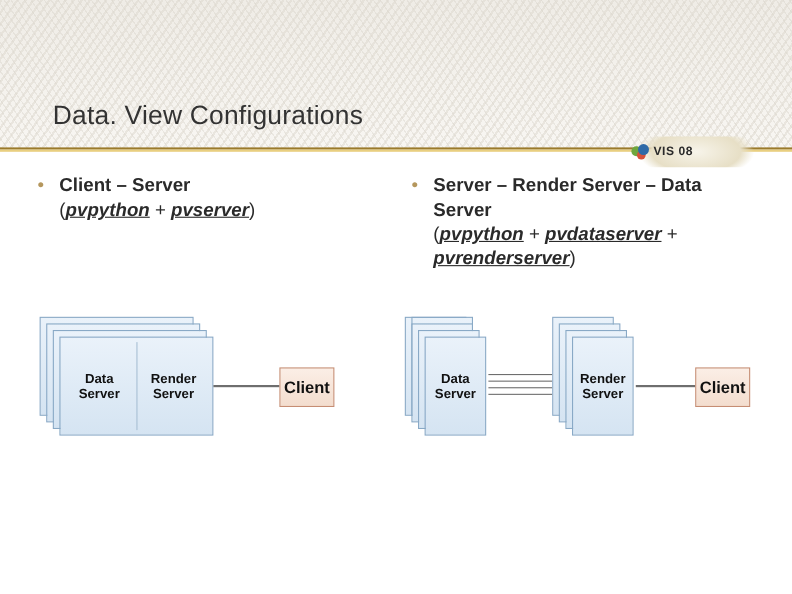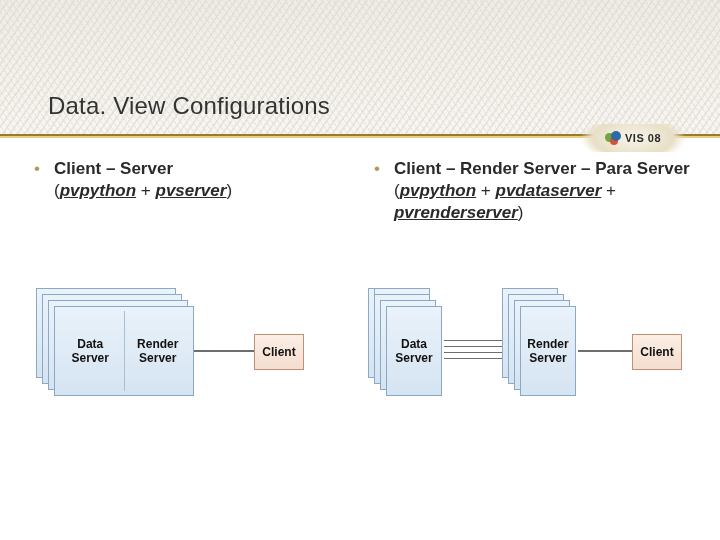--- a/index.html
+++ b/index.html
@@ -61,21 +61,20 @@
   .logo {
     position: absolute;
     top: 124px;
     right: 28px;
     width: 118px;
     height: 28px;
     background: radial-gradient(ellipse 62% 120% at 50% 50%, #f7f4ea 0%, #e7dfc6 55%, rgba(231,223,198,0) 72%);
     border-radius: 14px;
     display: flex;
     align-items: center;
-    justify-content: center;
   }
   .logo-mark {
     width: 16px; height: 16px;
     margin-right: 4px;
     position: relative;
   }
   .logo-mark::before, .logo-mark::after {
     content: "";
     position: absolute;
     border-radius: 50%;
@@ -179,21 +178,21 @@
 
   .client-box {
     position: absolute;
     width: 48px;
     height: 34px;
     border: 1px solid #c68d73;
     background: linear-gradient(#fbeee6, #f3ddce);
     display: flex;
     align-items: center;
     justify-content: center;
-    font-size: 12px;
+    font-size: 15px;
     color: #111;
   }
 
   .wire {
     position: absolute;
     height: 2px;
     background: #6e6e6e;
   }
   .wire.thin { height: 1px; background:#6e6e6e; }
 </style>
@@ -224,21 +223,21 @@
         <span class="b">Client – Server</span><br>
         <span>(</span><span class="i">pvpython</span><span> + </span><span class="i">pvserver</span><span>)</span>
       </div>
     </div>
   </div>
 
   <div class="col">
     <div class="bullet-line">
       <span class="bullet-dot">•</span>
       <div class="bullet-body">
-        <span class="b">Client – Render Server – Para Server</span><br>
+        <span class="b">Server – Render Server – Data Server</span><br>
         <span>(</span><span class="i">pvpython</span><span> + </span><span class="i">pvdataserver</span><span> + </span><span class="i">pvrenderserver</span><span>)</span>
       </div>
     </div>
   </div>
 </div>
 
 <div class="diagram-row">
 
   <div class="diagram left">
 

